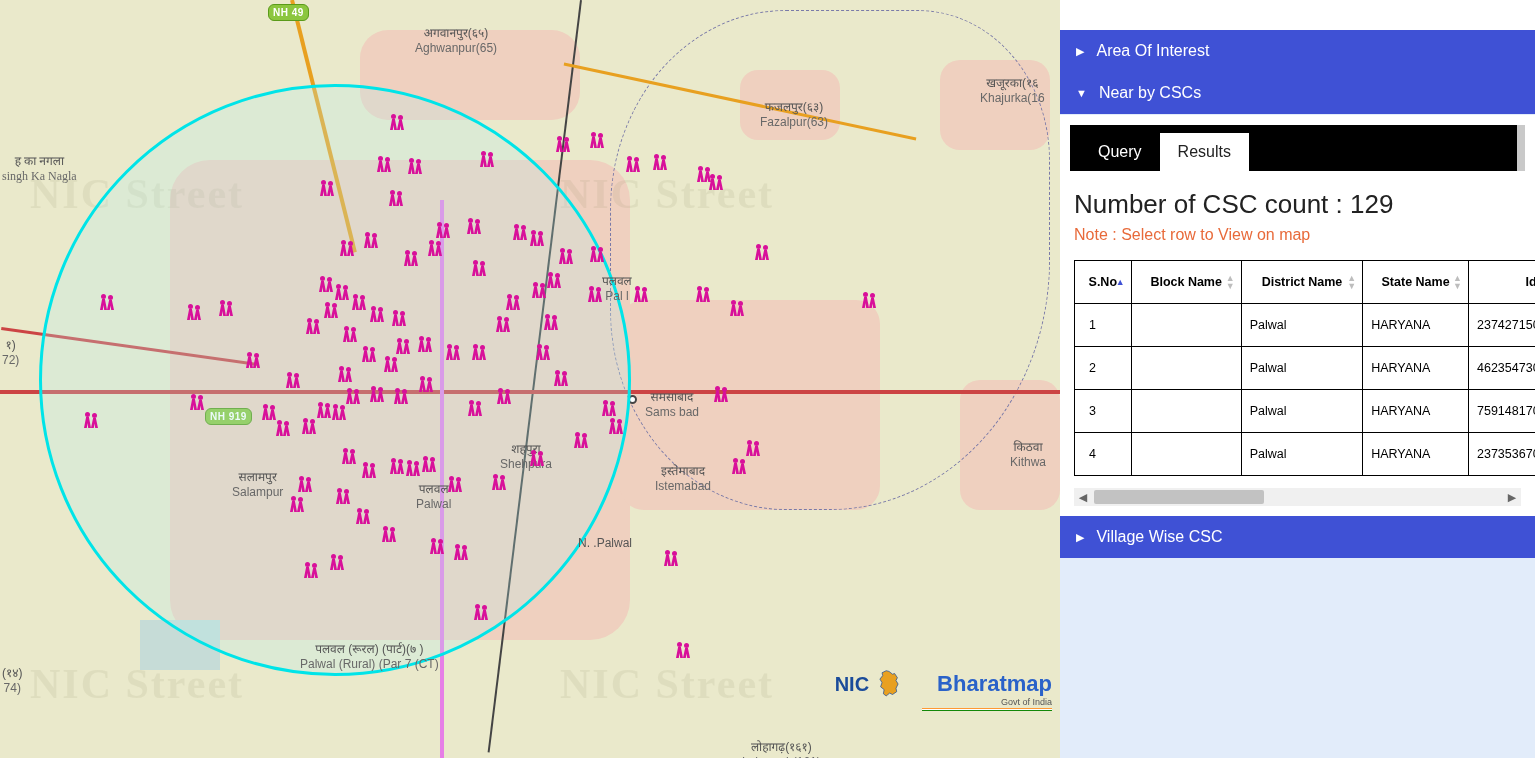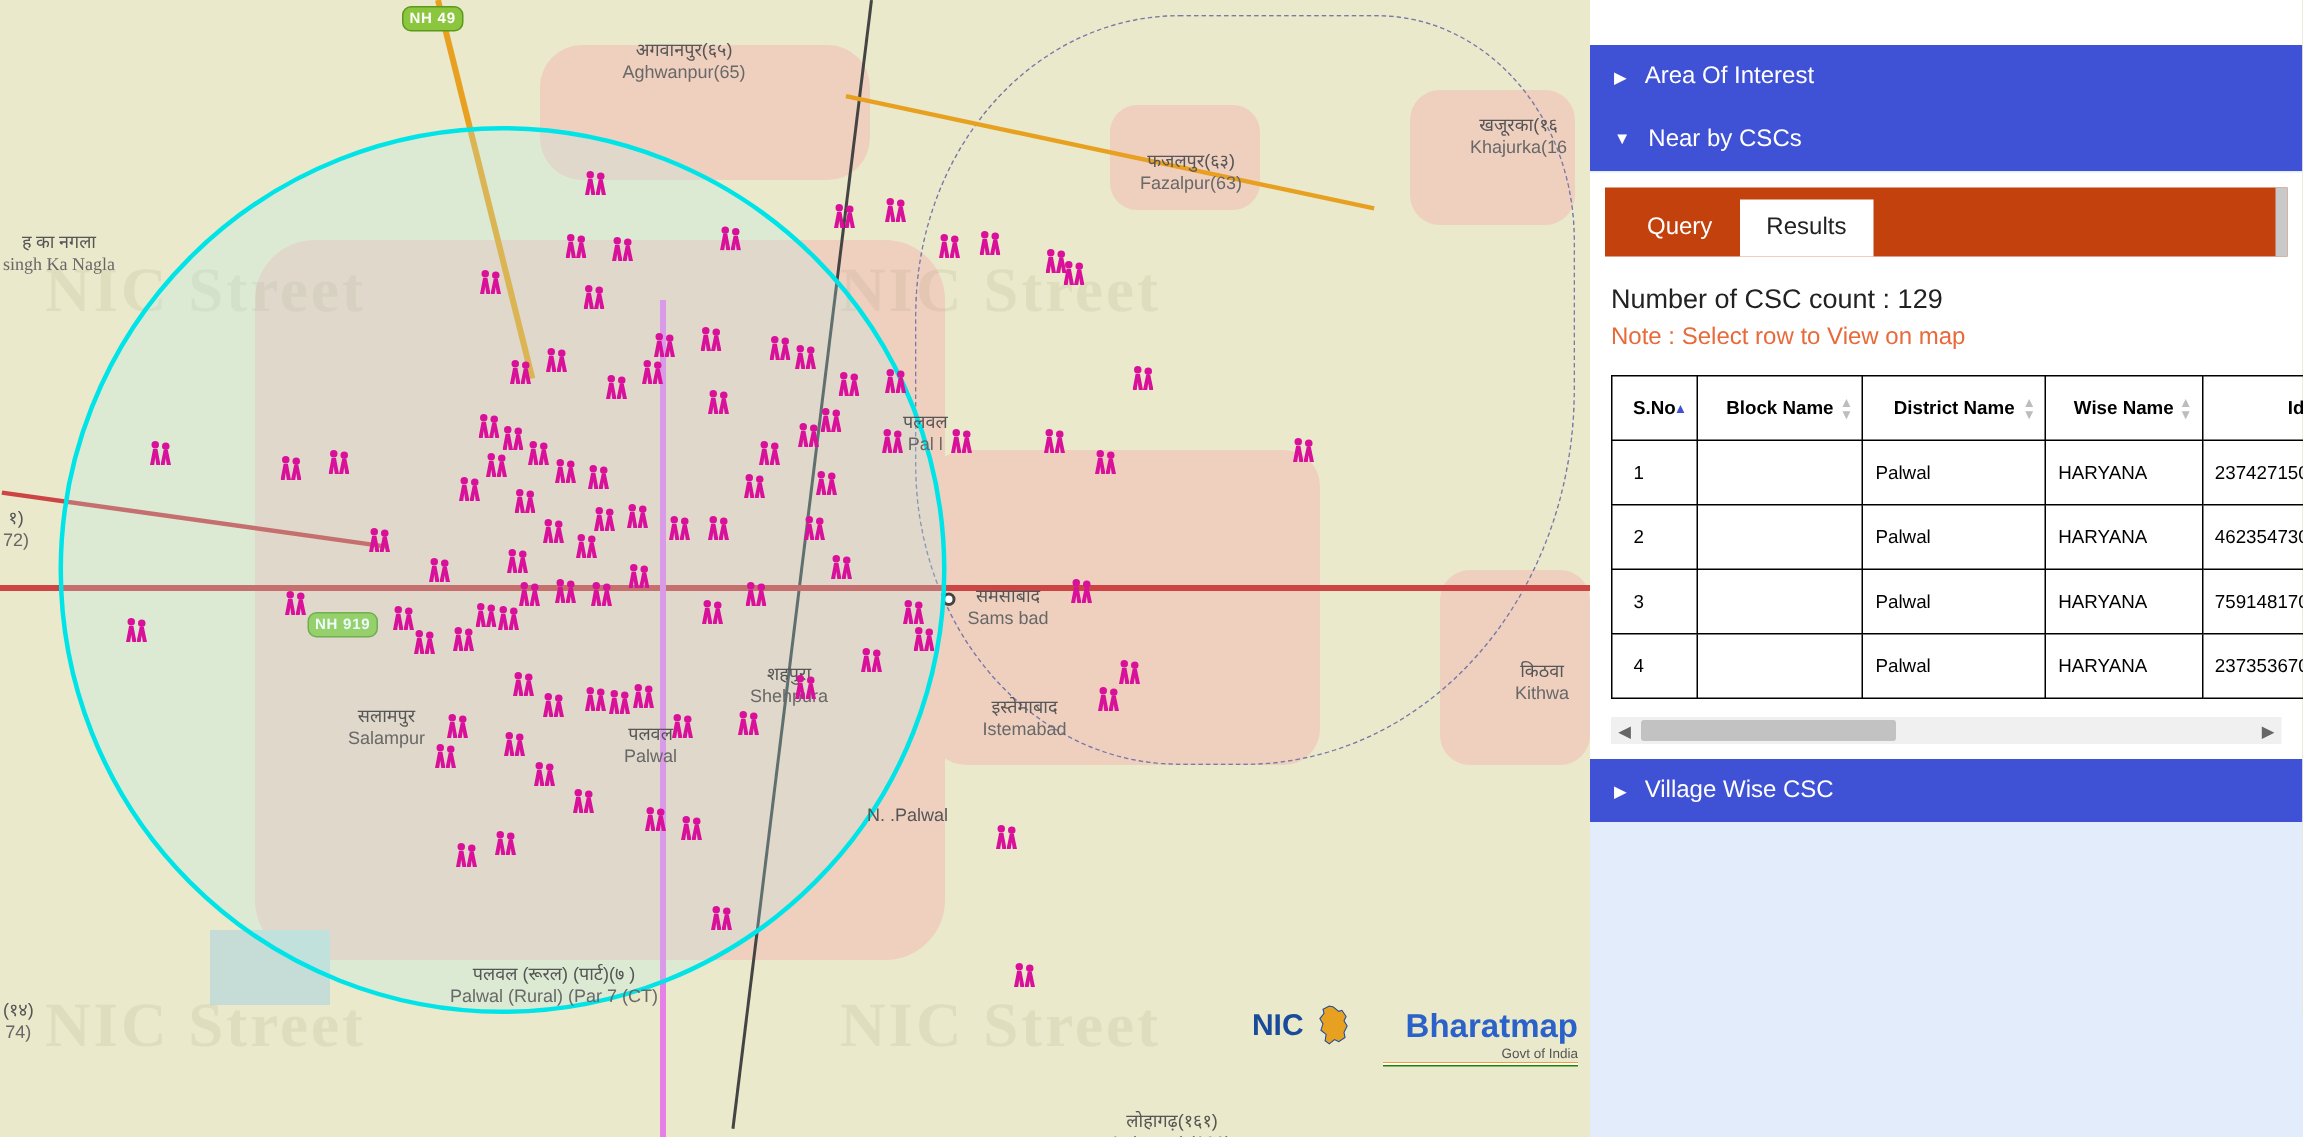--- a/index.html
+++ b/index.html
@@ -88,29 +88,29 @@
     .accordion-head {
       background:#3f51d5; color:#fff; font-size:16px;
       padding:12px 16px; cursor:pointer; user-select:none;
       display:flex; align-items:center; gap:12px;
     }
     .accordion-head .tri { font-size:11px; display:inline-block; }
     .section {
       background:#fff; border-top:1px solid #e2ecfa;
       display:flex; flex-direction:column; overflow:hidden;
     }
-    .tabs { background:#c2410c; padding:8px 10px 0; margin:10px 10px 0;
+    .tabs { background:#000000; padding:8px 10px 0; margin:10px 10px 0;
             display:flex; gap:0; position:relative;}
     .tabs-sb { position:absolute; right:0; top:0; width:8px; height:100%;
                background:#c9c9c9;}
     .tab { padding:10px 18px; font-size:16px; cursor:pointer;}
     .tab.active { background:#fff; color:#222; }
     .tab.inactive { color:#fff; }
     .body { padding:18px 14px 4px; overflow:hidden; }
-    .count { font-size:18px; color:#222; margin-bottom:6px; }
+    .count { font-size:26px; color:#222; margin-bottom:6px; }
     .note  { font-size:16px; color:#e86a3a; margin-bottom:12px; }
     .table-wrap { overflow-x:auto; overflow-y:hidden; padding:0 14px 8px; }
     table { border-collapse:collapse; width:100%; min-width:520px; }
     th, td { border:1.5px solid #000; font-size:12.5px;
              padding:14px 8px; text-align:left; vertical-align:middle;}
     th { text-align:center; font-weight:700; position:relative;
          white-space:normal; }
     .sort { position:absolute; right:6px; top:50%; transform:translateY(-50%);
             font-size:9px; line-height:8px; color:#bdbdbd; cursor:pointer;}
     .sort.act-up { color:#3f51d5;}
@@ -522,21 +522,21 @@
           </th>
           <th>
             <span>Block Name</span>
             <span class="sort">▲<br>▼</span>
           </th>
           <th>
             <span>District Name</span>
             <span class="sort">▲<br>▼</span>
           </th>
           <th>
-            <span>Wise Name</span>
+            <span>State Name</span>
             <span class="sort">▲<br>▼</span>
           </th>
           <th>
             <span>Id</span>
             
           </th>
         </tr>
           </thead>
         <tbody id="rows">
             <tr>

